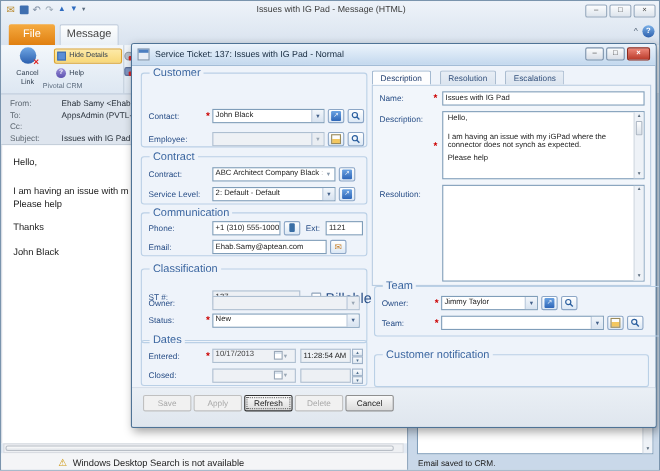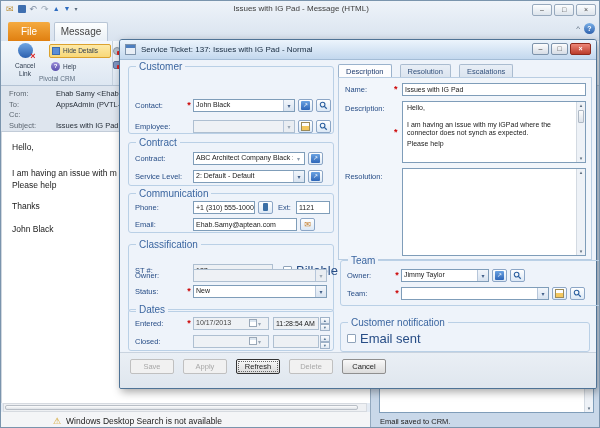--- a/index.html
+++ b/index.html
@@ -135,21 +135,21 @@
   .tcontent { position:absolute; left:1px; top:1px; right:10px; bottom:1px; padding:1px 3px; font-size:7px; color:#1a1a1a; line-height:8.5px; overflow:hidden; }
   .tcontent .gap { height:8px; }
   .vscroll { position:absolute; right:0; top:0; bottom:0; width:9px; background:#eef2f7; border-left:1px solid #d3dae2; }
   .sarr { position:absolute; left:0; right:0; text-align:center; font-size:5px; color:#5a6b7d; line-height:7px; }
   .sarr.top { top:0; } .sarr.bottom { bottom:0; }
   .sthumb { position:absolute; left:1px; right:1px; top:8px; height:13px; background:linear-gradient(#fdfdfd,#dbe2ea); border:1px solid #aeb8c4; border-radius:1px; }
 
   
   #dlg-footer { position:absolute; left:0; right:0; bottom:0; height:36px; background:linear-gradient(#eaeff5,#dfe6ee);
     border-top:1px solid #c9d3df; border-radius:0 0 2px 2px; }
-  #footer-btns { position:absolute; left:10px; top:6px; display:flex; gap:9px;align-items:flex-end; }
+  #footer-btns { position:absolute; left:10px; top:6px; display:flex; gap:2px;align-items:flex-end; }
   .btn { width:44px; height:15px; border:1px solid #8f8f8f; border-radius:2px; background:linear-gradient(#f9f9f9,#dcdcdc);
     font-size:7.5px; color:#222; text-align:center; line-height:13px; }
   .btn.disabled { color:#a8a8a8; border-color:#c0c0c0; background:#f1f1f1; }
   .btn.focused { border-color:#333; outline:1px dotted #666; outline-offset:-3px; }
 </style>
 </head>
 <body>
 
 <div id="screen">
 
@@ -487,24 +487,20 @@
               <svg width="9" height="9" viewBox="0 0 10 10">
                 <circle cx="4" cy="4" r="2.6" fill="none" stroke="#2a5e9e" stroke-width="1.2"></circle>
                 <line x1="6" y1="6" x2="8.6" y2="8.6" stroke="#2a5e9e" stroke-width="1.4"></line>
               </svg>
             </span>
         </div>
       </div>
 
       <div class="grp" style="left:220px; top:262px; width:250px; height:30px">
         <span class="gtitle">Customer notification</span>
-        <div class="frow" style="top:8px">
-          <span class="cb"></span>
-          <span class="cblbl">Email sent</span>
-        </div>
       </div>
 
     </div>
 
     <div id="dlg-footer">
       <div id="footer-btns">
         <div class="btn disabled">Save</div>
         <div class="btn disabled">Apply</div>
         <div class="btn focused">Refresh</div>
         <div class="btn disabled">Delete</div>

